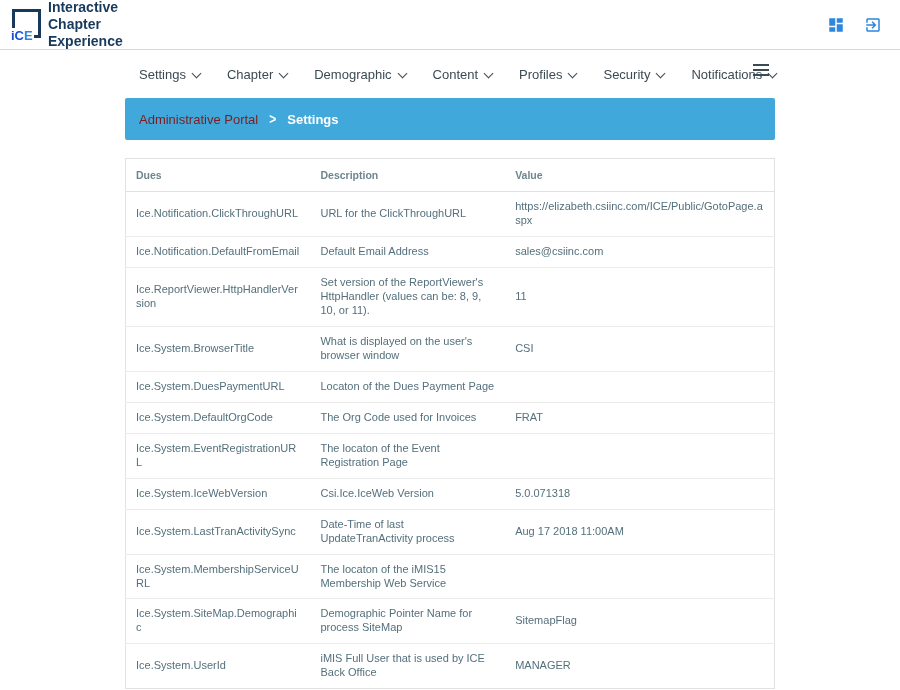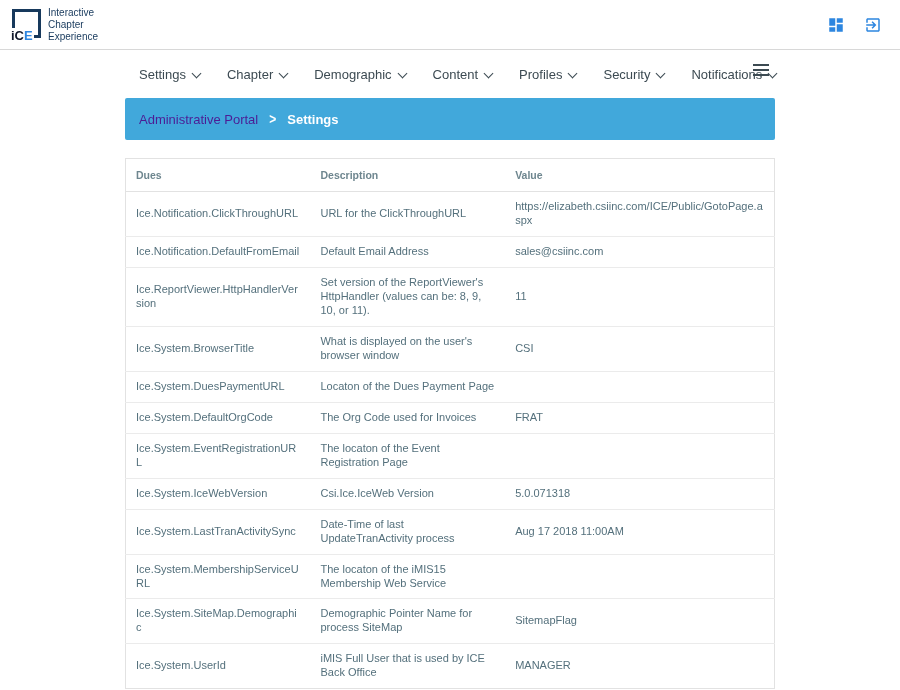--- a/index.html
+++ b/index.html
@@ -18,23 +18,23 @@
   .brand{display:flex;align-items:center;gap:7px;}
   .logo-box{
     position:relative;width:29px;height:29px;box-sizing:border-box;
     border:3px solid #17395c;margin-top:-2px;
   }
   .logo-word{
     position:absolute;left:-4px;bottom:-7px;background:#fff;
     font-size:13px;font-weight:bold;line-height:1;padding:1px 1px 0 0;
     letter-spacing:0;
   }
-  .logo-dark{color:#0f172a;}
+  .logo-dark{color:#1d4ed8;}
   .logo-accent{color:#2d86e0;}
-  .brand-lines{font-size:10px;font-weight:normal;color:#17395c;line-height:1.2;}
+  .brand-lines{font-size:14px;font-weight:bold;color:#17395c;line-height:1.2;}
   .header-actions{display:flex;align-items:center;gap:15px;}
   .icon-btn{
     background:none;border:none;padding:0;margin:0;cursor:pointer;
     width:22px;height:22px;display:flex;align-items:center;justify-content:center;
   }
   .icon-btn svg{display:block;}
   
   .content{width:650px;margin:0 auto;position:relative;}
   
   .nav-row{
@@ -51,21 +51,21 @@
   .menu-btn{
     position:absolute;right:2px;top:10px;background:none;border:none;
     cursor:pointer;padding:4px;display:flex;flex-direction:column;gap:3px;
   }
   .menu-btn .bar{width:16px;height:2px;background:#3c4a52;}
   
   .breadcrumb-bar{
     margin-top:4px;height:42px;background:#41a8db;border-radius:2px;
     display:flex;align-items:center;gap:11px;padding:0 14px;
   }
-  .bc-parent{color:#4c1d95;font-size:13px;cursor:pointer;}
+  .bc-parent{color:#7f1d1d;font-size:13px;cursor:pointer;}
   .bc-sep{color:#ffffff;font-size:12px;font-weight:bold;transform:scaleY(1.15);}
   .bc-current{color:#ffffff;font-size:13px;font-weight:bold;}
   
   .table-wrap{margin-top:18px;}
   table.settings{
     width:100%;border-collapse:collapse;border:1px solid #e2e2e2;
     table-layout:fixed;
   }
   table.settings th{
     text-align:left;font-size:10.5px;font-weight:bold;color:#6e868f;

